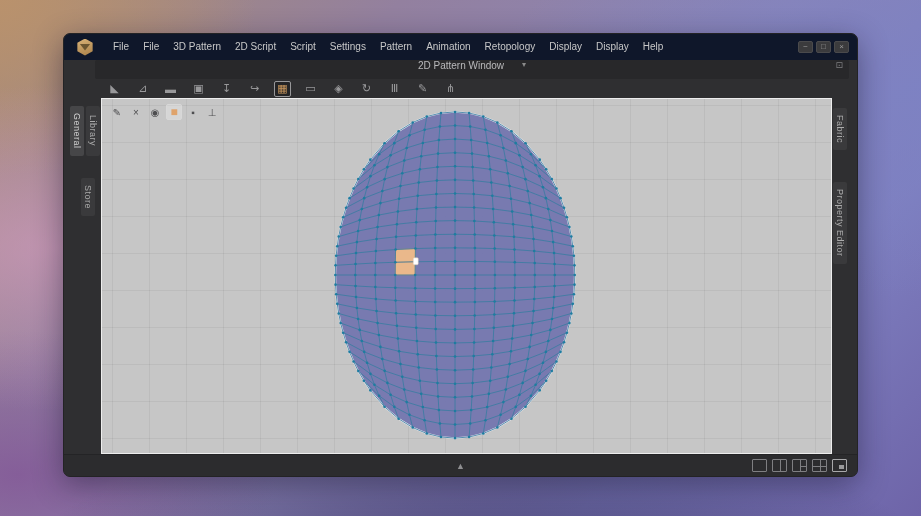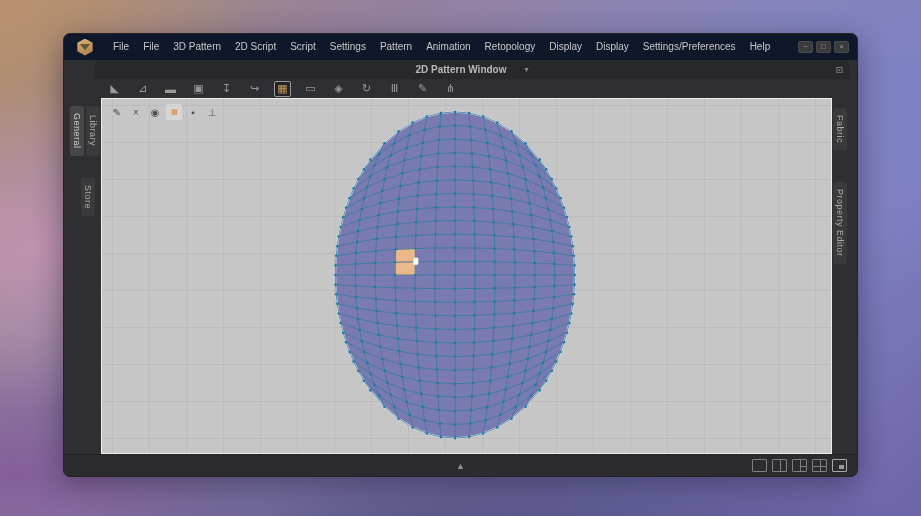--- a/index.html
+++ b/index.html
@@ -28,21 +28,21 @@
     clip-path:polygon(50% 0%,95% 25%,95% 75%,50% 100%,5% 75%,5% 25%); position:relative; }
   .logo-hex::after { content:""; position:absolute; left:3px; top:5px; width:11px; height:7px;
     background:#6b5631; clip-path:polygon(0 0,100% 0,50% 100%); }
   .menu-items { display:flex; align-items:center; white-space:nowrap; overflow:hidden; flex:1; }
   .menu-item { color:#c8c8c8; font-size:10px; padding:0 7px; cursor:default; line-height:26px; }
   .win-controls { display:flex; gap:3px; margin:0 8px; }
   .win-btn { width:15px; height:12px; background:#3b3b3d; border:1px solid #4a4a4c; border-radius:2px;
     color:#9a9a9a; font-size:8px; line-height:10px; text-align:center; }
   
   .viewbar { height:19px; background:#28282a; margin:0 8px 0 31px; border-radius:2px;
-    position:relative; display:flex; align-items:center; justify-content:center; flex-shrink:0;font-weight:bold; }
+    position:relative; display:flex; justify-content:center; flex-shrink:0; }
   .view-label { color:#b9b9bb; font-size:10px; }
   .view-arrow { color:#8a8a8a; font-size:8px; margin-left:18px; }
   .view-expand { position:absolute; right:6px; color:#7e7e80; font-size:9px; }
   
   .toolbar { height:19px; display:flex; align-items:center; padding-left:42px; gap:11px; flex-shrink:0; }
   .tool { width:17px; height:16px; display:flex; align-items:center; justify-content:center;
     color:#98989a; font-size:11px; border:1px solid transparent; border-radius:2px; }
   .tool.active { border-color:#98989a; background:#242426; color:#c8965c; }
   
   .content { flex:1; display:flex; min-height:0; }
@@ -93,21 +93,20 @@
       <span class="menu-item">File</span>
       <span class="menu-item">3D Pattern</span>
       <span class="menu-item">2D Script</span>
       <span class="menu-item">Script</span>
       <span class="menu-item">Settings</span>
       <span class="menu-item">Pattern</span>
       <span class="menu-item">Animation</span>
       <span class="menu-item">Retopology</span>
       <span class="menu-item">Display</span>
       <span class="menu-item">Display</span>
-      <span class="menu-item">Settings/Preferences</span>
       <span class="menu-item">Help</span>
     </div>
     <div class="win-controls">
       <div class="win-btn">−</div>
       <div class="win-btn">□</div>
       <div class="win-btn">×</div>
     </div>
   </div>
 
   <div class="viewbar">

